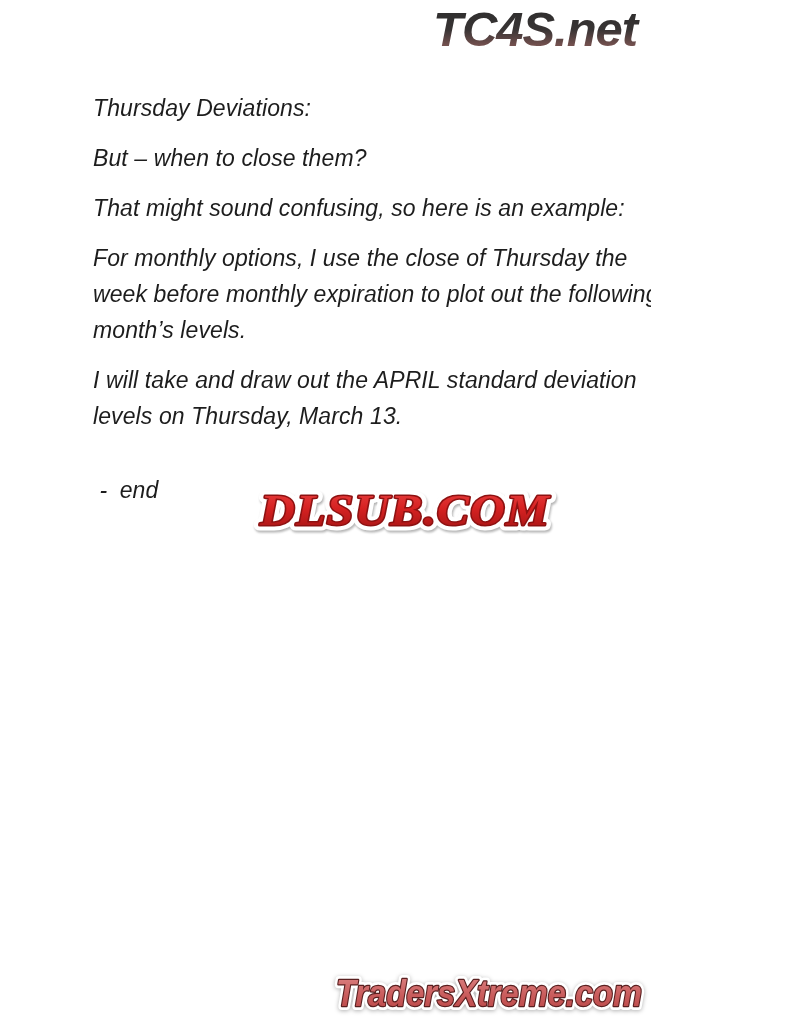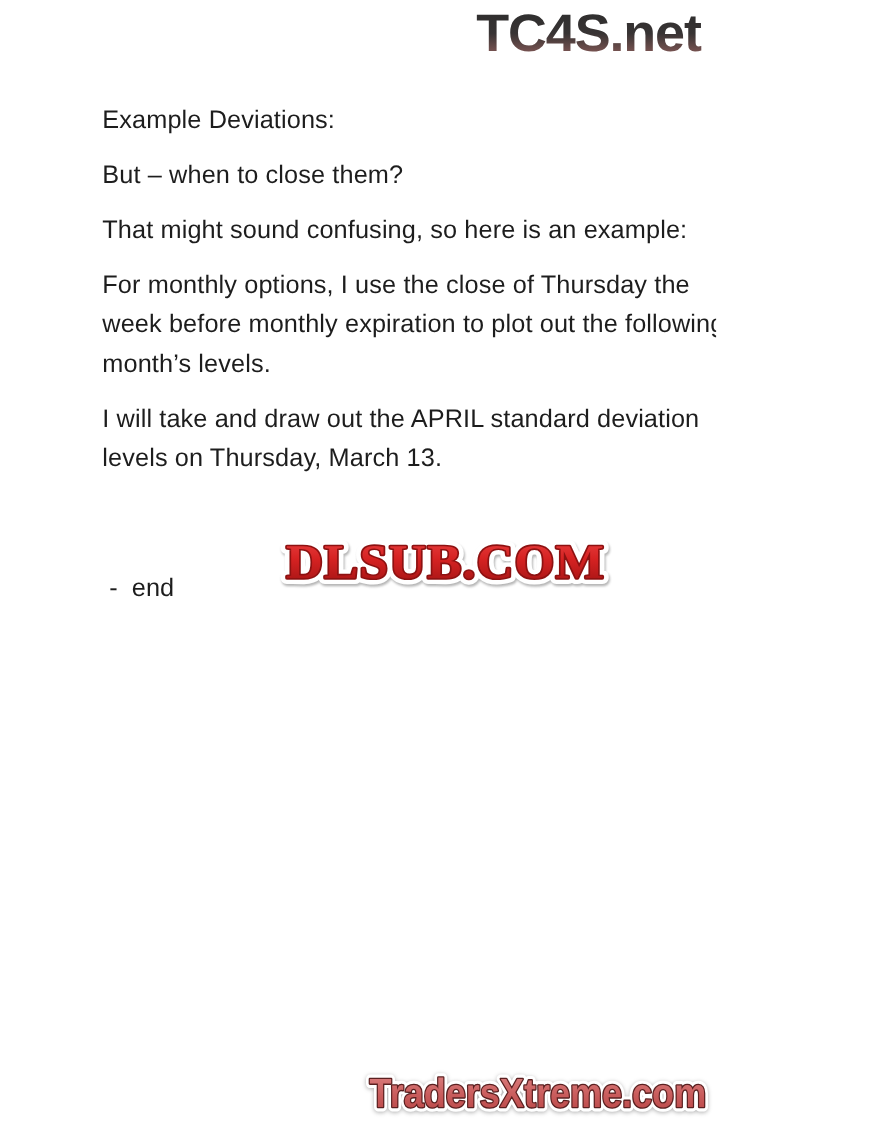--- a/index.html
+++ b/index.html
@@ -4,20 +4,21 @@
 <style>
   * { margin: 0; padding: 0; box-sizing: border-box; }
   html, body { background: #ffffff; }
   .page {
     position: relative;
     width: 651px;
     height: 1024px;
     background: #ffffff;
     overflow: hidden;
     font-family: "Liberation Sans", sans-serif;
+    font-style: italic;
   }
 
   
   .article {
     position: absolute;
     left: 93px;
     top: 90px;
     width: 680px;
     color: #1d1d1d;
   }
@@ -25,21 +26,21 @@
     font-size: 23px;
     line-height: 36px;
     white-space: pre;
     letter-spacing: 0.1px;
     margin: 0 0 14px 0;
   }
   .end-marker {
     font-size: 23px;
     line-height: 36px;
     white-space: pre;
-    margin-top: 82px;
+    margin-top: 38px;
     color: #1d1d1d;
   }
 
   
   .tc4s-logo {
     position: absolute;
     top: 2px;
     right: 8px;
     width: 215px;
     height: 56px;
@@ -79,21 +80,21 @@
         <stop offset="0" stop-color="#2c2c2c"></stop>
         <stop offset="0.5" stop-color="#383434"></stop>
         <stop offset="0.8" stop-color="#74514f"></stop>
         <stop offset="1" stop-color="#9a706e"></stop>
       </linearGradient>
     </defs>
     <text x="107" y="44" text-anchor="middle" font-family="Liberation Sans, sans-serif" font-weight="bold" font-size="48" letter-spacing="-1" textLength="204" lengthAdjust="spacingAndGlyphs" fill="url(#g-tc4s)">TC4S.net</text>
   </svg>
 
   <div class="article">
-    <p class="para">Example Deviations:</p>
+    <p class="para">Thursday Deviations:</p>
     <p class="para">But – when to close them?</p>
     <p class="para">That might sound confusing, so here is an example:</p>
     <p class="para">For monthly options, I use the close of Thursday the
 week before monthly expiration to plot out the following
 month’s levels.</p>
     <p class="para">I will take and draw out the APRIL standard deviation
 levels on Thursday, March 13.</p>
     <div class="end-marker"> -  end</div>
   </div>
 

